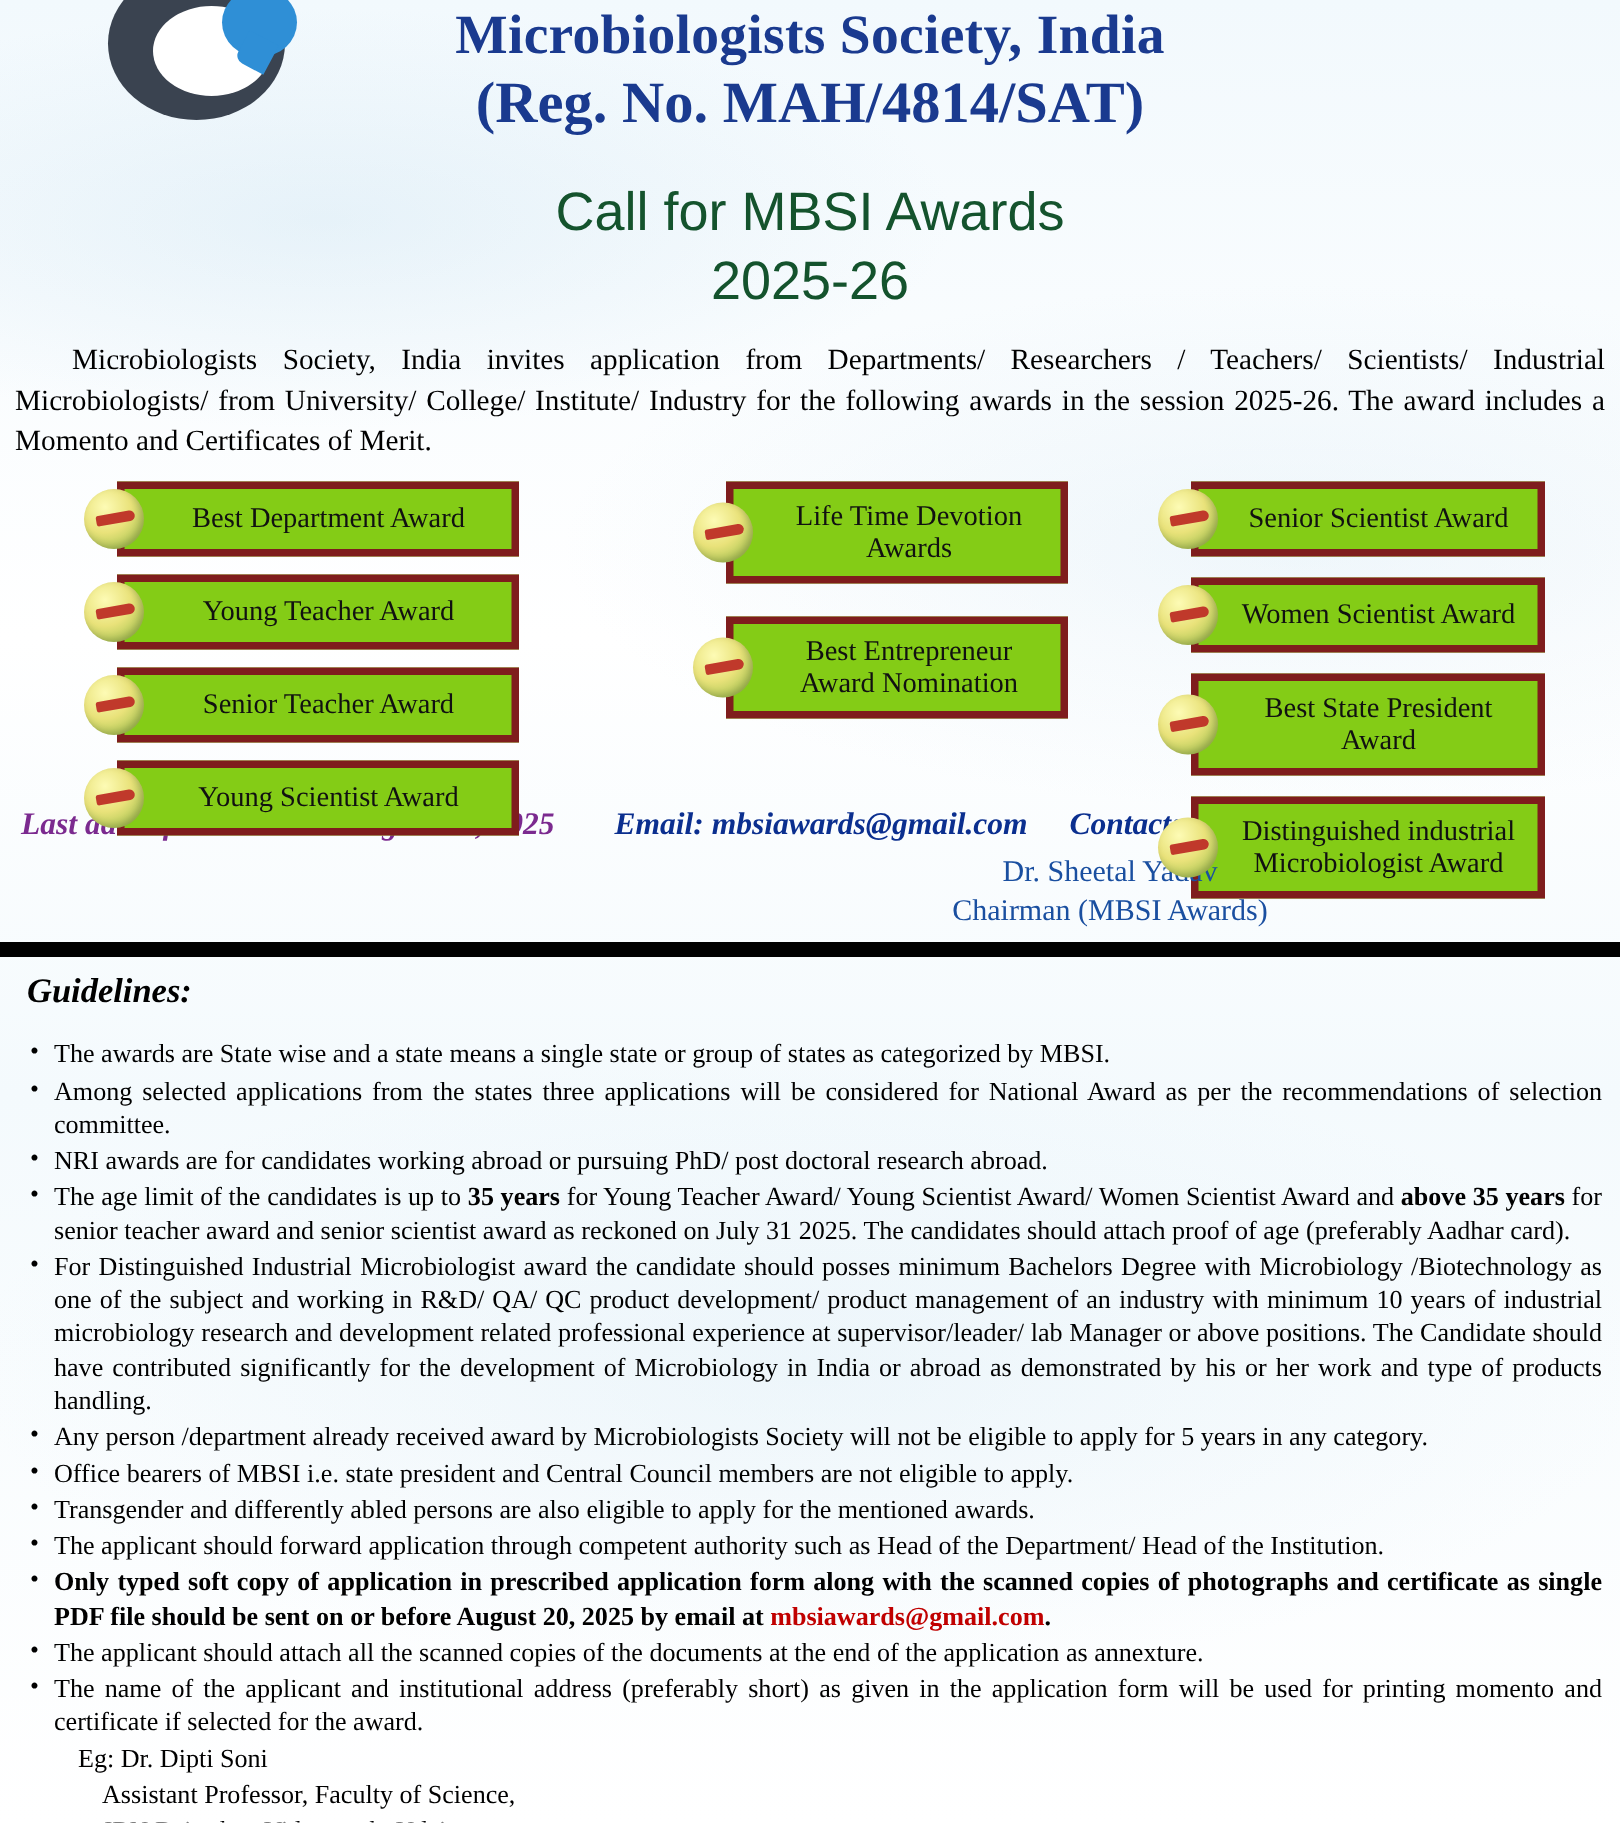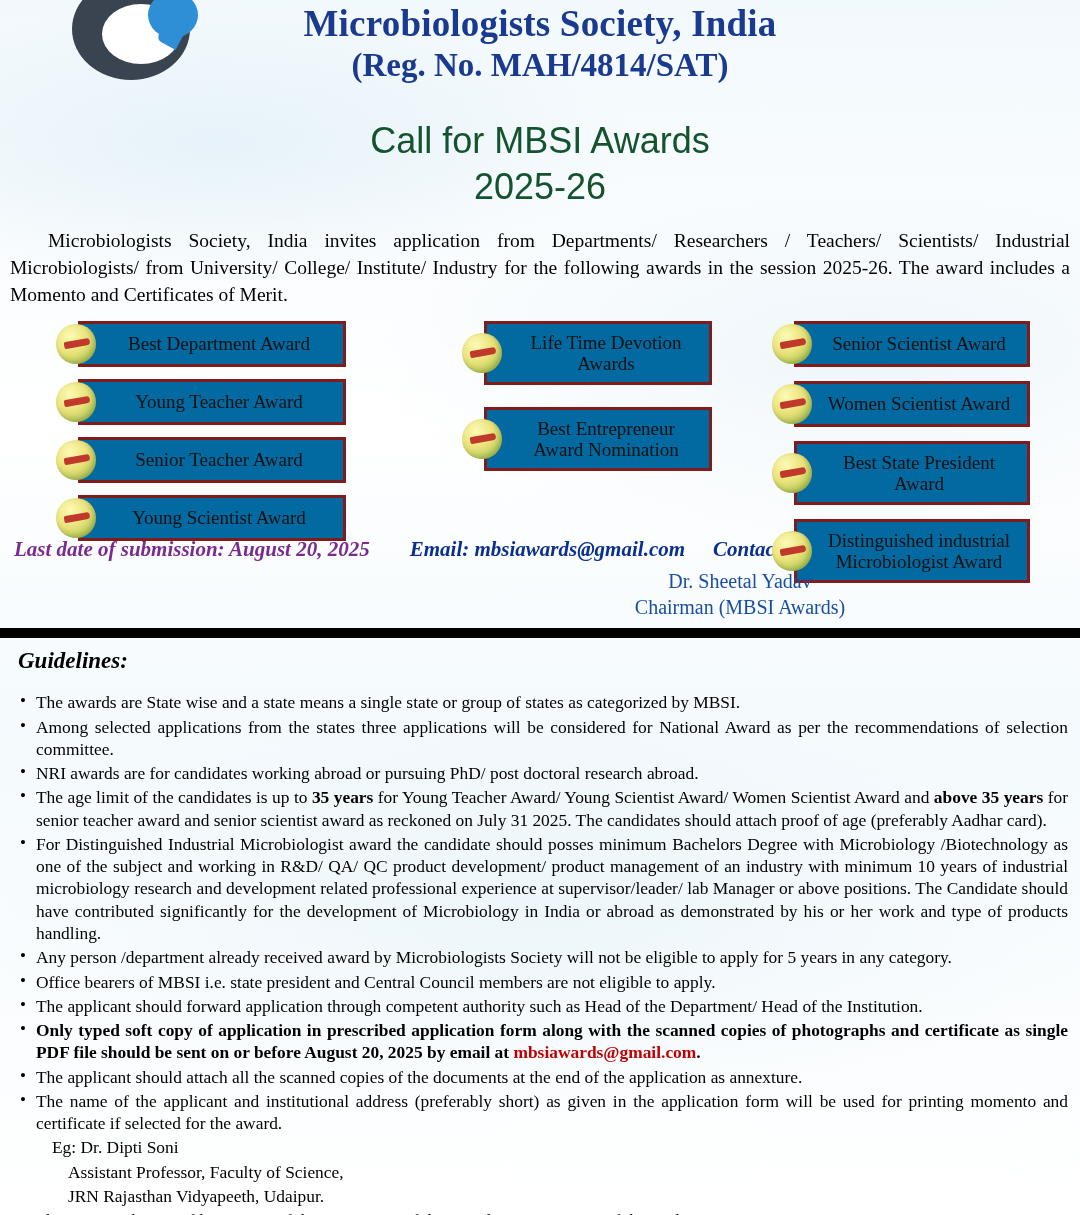--- a/index.html
+++ b/index.html
@@ -79,21 +79,21 @@
   .org-title {
     font-family: "Liberation Serif", serif;
     font-size: 37px;
     font-weight: bold;
     color: #1a3a8f;
     line-height: 1.18;
     letter-spacing: 0.2px;
   }
   .org-reg {
     font-family: "Liberation Serif", serif;
-    font-size: 33px;
+    font-size: 39px;
     font-weight: bold;
     color: #1a3a8f;
     line-height: 1.18;
   }
   .call-title {
     text-align: center;
     font-family: "Liberation Sans", sans-serif;
     font-size: 36px;
     color: #14532d;
     line-height: 1.28;
@@ -150,22 +150,22 @@
     top: 16px;
     width: 26px;
     height: 7px;
     background: #c0392b;
     border-radius: 4px 8px 8px 4px;
     transform: rotate(-10deg);
   }
   .pill {
     margin-left: 22px;
     flex: 1;
-    background: #0369a1;
-    border: 3px solid #7f1d1d;
+    background: #84cc16;
+    border: 5px solid #7f1d1d;
     color: #111;
     font-family: "Liberation Serif", serif;
     font-size: 19px;
     text-align: center;
     padding: 7px 8px 7px 22px;
     line-height: 1.12;
     min-height: 26px;
     display: flex;
     align-items: center;
     justify-content: center;
@@ -347,20 +347,21 @@
   <div class="guidelines">
     <h2>Guidelines:</h2>
     <ul class="g-list" id="guidelines-list">
         <li class="g-item">The awards are State wise and a state means a single state or group of states as categorized by MBSI.</li>
         <li class="g-item">Among selected applications from the states three applications will be considered for National Award as per the recommendations of selection committee.</li>
         <li class="g-item">NRI awards are for candidates working abroad or pursuing PhD/ post doctoral research abroad.</li>
         <li class="g-item">The age limit of the candidates is up to <b>35 years</b> for Young Teacher Award/ Young Scientist Award/ Women Scientist Award and <b>above 35 years</b> for senior teacher award and senior scientist award as reckoned on July 31 2025. The candidates should attach proof of age (preferably Aadhar card).</li>
         <li class="g-item">For Distinguished Industrial Microbiologist award the candidate should posses minimum Bachelors Degree with Microbiology /Biotechnology as one of the subject and working in R&amp;D/ QA/ QC product development/ product management of an industry with minimum 10 years of industrial microbiology research and development related professional experience at supervisor/leader/ lab Manager or above positions. The Candidate should have contributed significantly for the development of Microbiology in India or abroad as demonstrated by his or her work and type of products handling.</li>
         <li class="g-item">Any person /department already received award by Microbiologists Society will not be eligible to apply for 5 years in any category.</li>
         <li class="g-item">Office bearers of MBSI i.e. state president and Central Council members are not eligible to apply.</li>
+        <li class="g-item">Transgender and differently abled persons are also eligible to apply for the mentioned awards.</li>
         <li class="g-item">The applicant should forward application through competent authority such as Head of the Department/ Head of the Institution.</li>
         <li class="g-item"><b>Only typed soft copy of application in prescribed application form along with the scanned copies of photographs and certificate as single PDF file should be sent on or before August 20, 2025 by email at <span class="red">mbsiawards@gmail.com</span>.</b></li>
         <li class="g-item">The applicant should attach all the scanned copies of the documents at the end of the application as annexture.</li>
         <li class="g-item">The name of the applicant and    institutional address (preferably short) as given in the application form will be used for printing momento and certificate if selected for the award.</li>
         <li class="g-item nobullet">Eg: Dr. Dipti Soni</li>
         <li class="g-item indent2">Assistant Professor, Faculty of Science,</li>
         <li class="g-item indent2">JRN Rajasthan Vidyapeeth, Udaipur.</li>
         <li class="g-item">Please name the PDF file as name of the state_name of the award category_name of the applicant.</li>
       </ul>
   </div>

